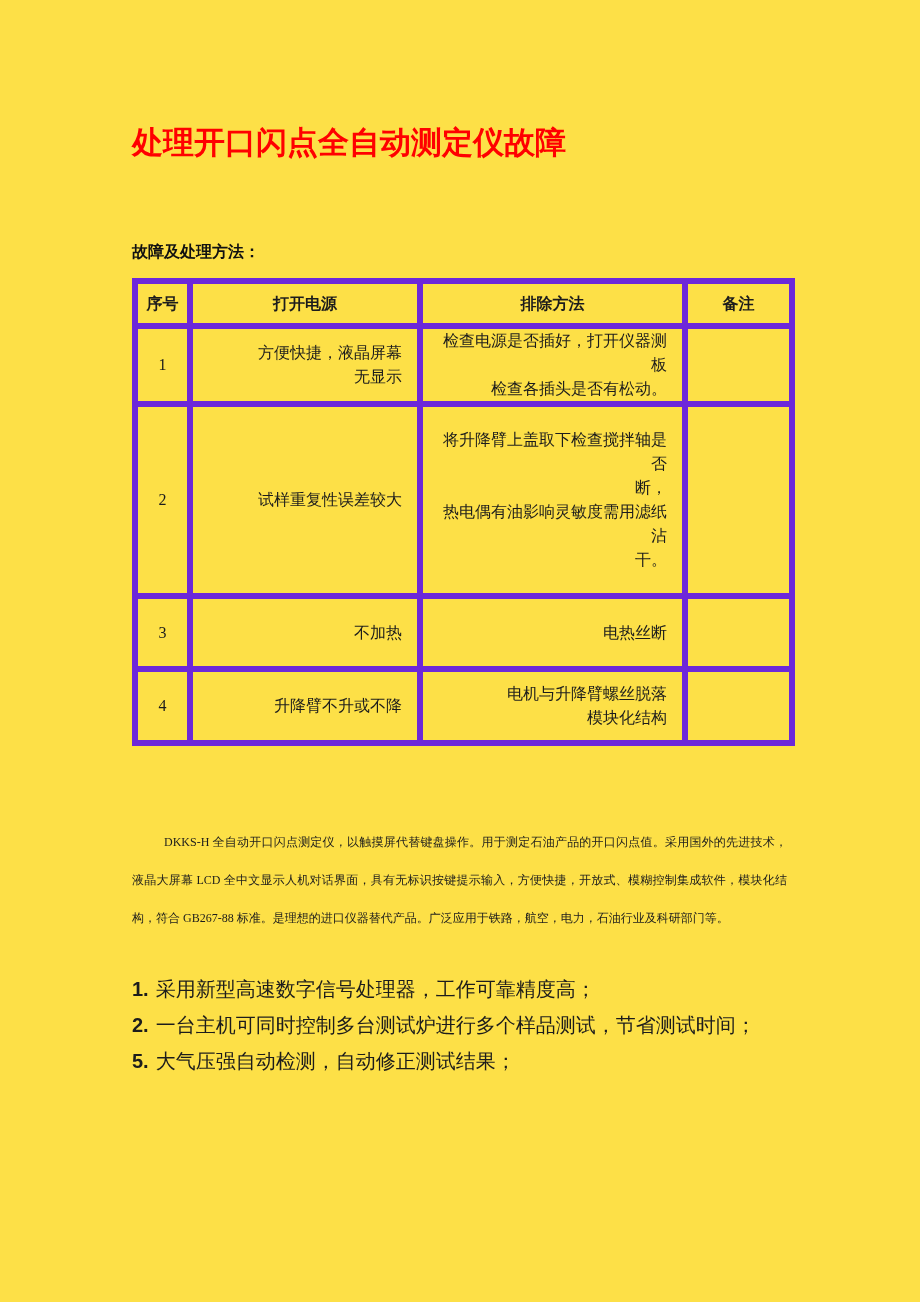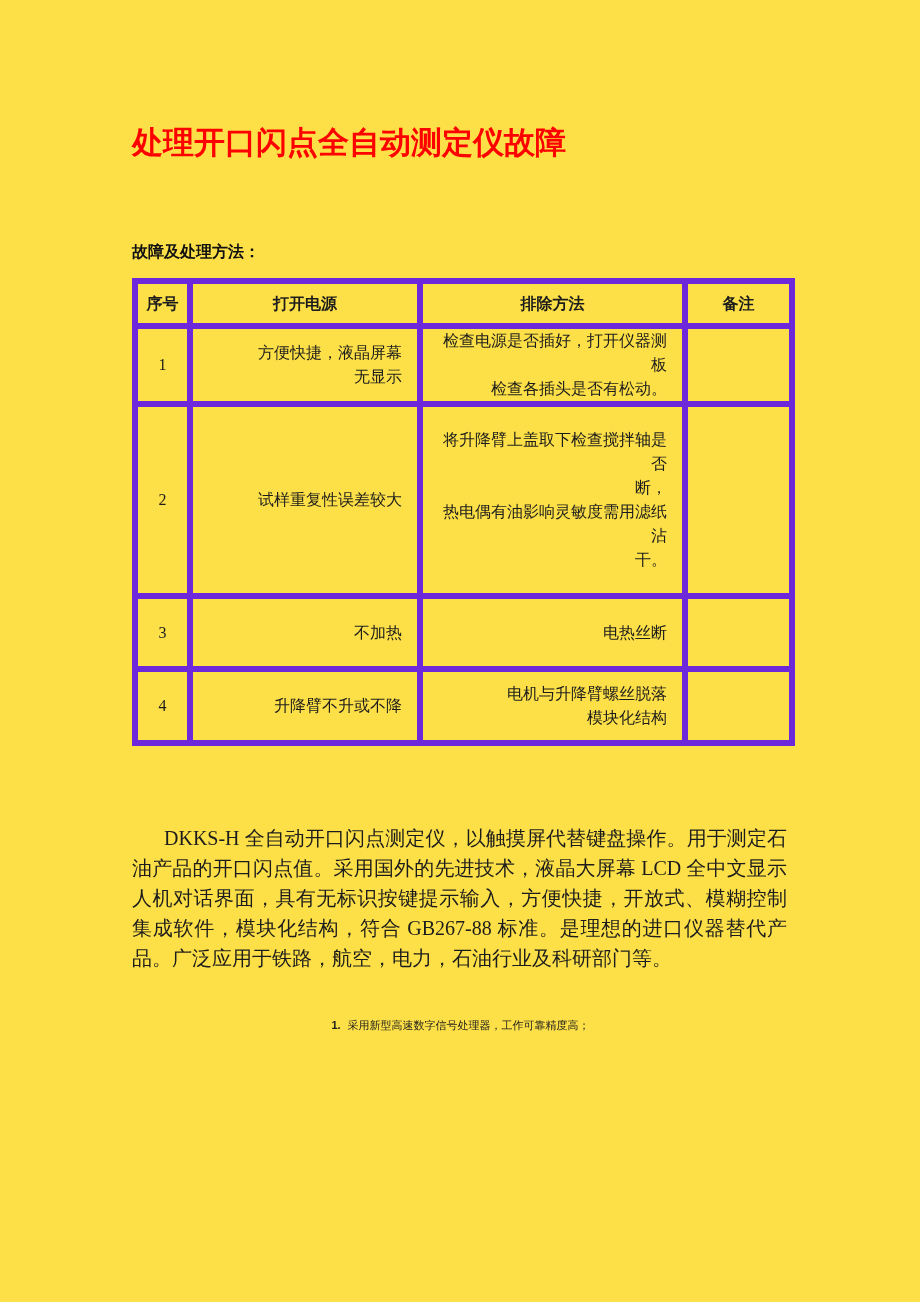--- a/index.html
+++ b/index.html
@@ -63,33 +63,33 @@
   .fault-table td.cell-num { text-align: center; line-height: 24px; }
   .fault-table td.cell-text {
     padding: 0 15px;
     text-align: right;
     line-height: 24px;
     white-space: pre-line;
   }
   .intro {
     margin-top: 77px;
     width: 655px;
-    font-size: 20px;
-    line-height: 30px;
+    font-size: 12px;
+    line-height: 38px;
     text-align: justify;
     text-indent: 32px;
   }
   .features {
     margin-top: 34px;
     list-style: none;
   }
   .features li {
-    font-size: 11px;
+    font-size: 20px;
     line-height: 36px;
-    text-align: center;
+    text-align: left;
   }
   .features .num {
     font-weight: bold;
     font-family: "Liberation Sans", sans-serif;
     margin-right: 7px;
   }
 </style>
 </head>
 <body>
 
@@ -148,16 +148,22 @@
         </tr>
       </tbody>
     </table>
 
     <p class="intro">DKKS-H 全自动开口闪点测定仪，以触摸屏代替键盘操作。用于测定石油产品的开口闪点值。采用国外的先进技术，液晶大屏幕 LCD 全中文显示人机对话界面，具有无标识按键提示输入，方便快捷，开放式、模糊控制集成软件，模块化结构，符合 GB267-88 标准。是理想的进口仪器替代产品。广泛应用于铁路，航空，电力，石油行业及科研部门等。</p>
 
     <ol class="features">
       <li>
         <span class="num">1.</span><span>采用新型高速数字信号处理器，工作可靠精度高；</span>
       </li>
+      <li>
+        <span class="num">2.</span><span>一台主机可同时控制多台测试炉进行多个样品测试，节省测试时间；</span>
+      </li>
+      <li>
+        <span class="num">5.</span><span>大气压强自动检测，自动修正测试结果；</span>
+      </li>
     </ol>
 
   </div>
 </div>
 
 </body></html>

